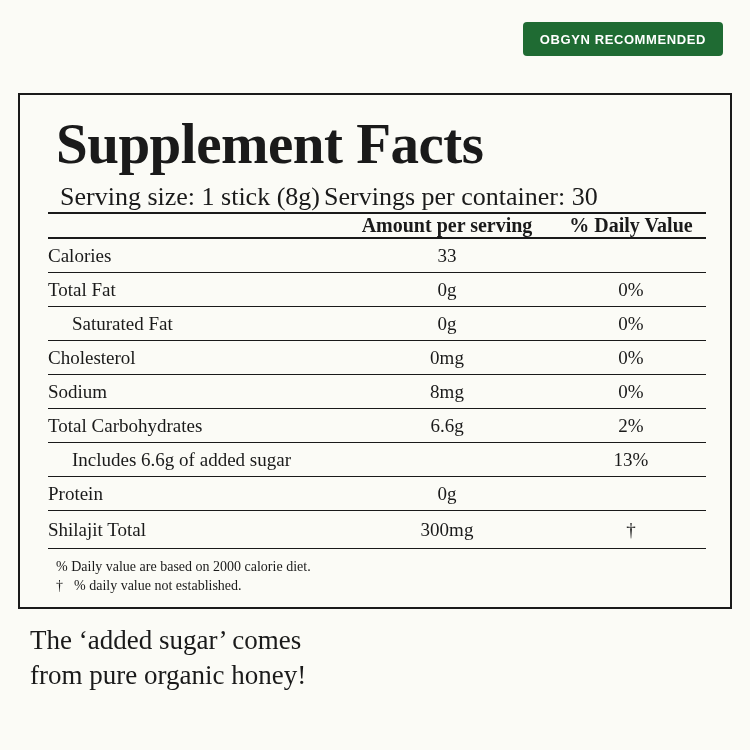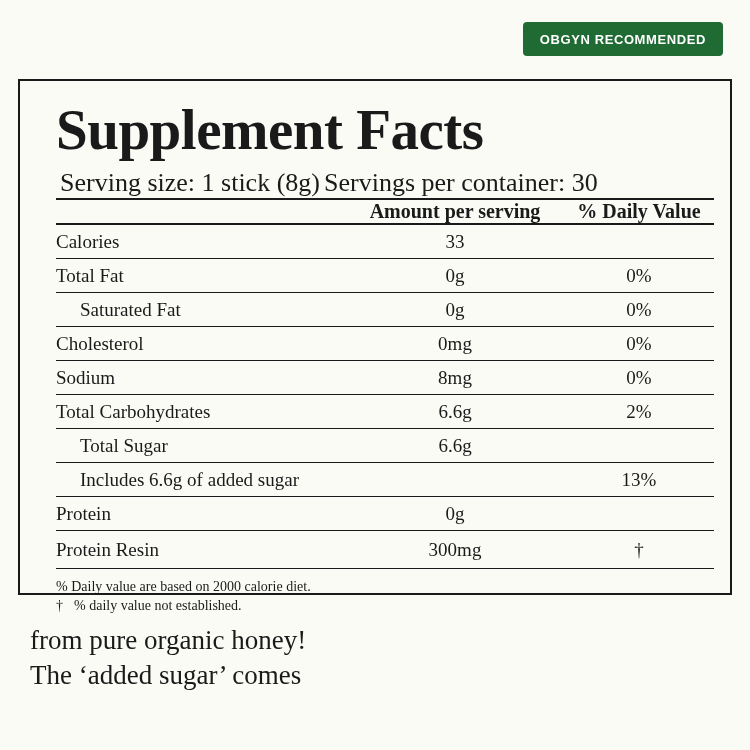--- a/index.html
+++ b/index.html
@@ -28,21 +28,21 @@
     letter-spacing: 0.6px;
     padding: 11px 17px 10px 17px;
     border-radius: 4px;
     line-height: 1;
     white-space: nowrap;
   }
 
   .panel {
     position: absolute;
     left: 18px;
-    top: 79px;
+    top: 93px;
     width: 714px;
     height: 516px;
     border: 2px solid #1a1a1a;
     background: #fbfbf6;
     box-sizing: border-box;
   }
 
   .panel-inner {
     padding: 14px 18px 0 18px;
   }
@@ -61,21 +61,21 @@
     align-items: baseline;
     font-size: 26px;
     margin: 10px 0 0 18px;
     text-align: center;
   }
   .serving-size { width: 268px; }
   .servings-per { }
 
   table.facts {
     width: 658px;
-    margin: 0 0 0 18px;
+    margin: 0 0 0 10px;
     border-collapse: collapse;
     font-size: 19px;
   }
   table.facts td, table.facts th {
     padding: 0;
     vertical-align: baseline;
   }
 
   .col-name { text-align: left; }
   .col-amt { text-align: center; width: 218px; }
@@ -172,50 +172,45 @@
         <td class="col-name">Sodium</td>
         <td class="col-amt">8mg</td>
         <td class="col-dv">0%</td>
       </tr>
       <tr class="item">
         <td class="col-name">Total Carbohydrates</td>
         <td class="col-amt">6.6g</td>
         <td class="col-dv">2%</td>
       </tr>
       <tr class="item">
-        <td class="col-name indent1">Total Sugar</td>
-        <td class="col-amt">6.6g</td>
-        <td class="col-dv"></td>
-      </tr>
-      <tr class="item">
         <td class="col-name indent1">Includes 6.6g of added sugar</td>
         <td class="col-amt"></td>
         <td class="col-dv">13%</td>
       </tr>
       <tr class="item">
         <td class="col-name">Protein</td>
         <td class="col-amt">0g</td>
         <td class="col-dv"></td>
       </tr>
       <tr class="item tall">
-        <td class="col-name">Protein Resin</td>
+        <td class="col-name">Shilajit Total</td>
         <td class="col-amt">300mg</td>
         <td class="col-dv">†</td>
       </tr>
     </tbody>
       </table>
 
     <div class="footnotes">
       <div class="footnote-row">
         <div>% Daily value are based on 2000 calorie diet.</div>
       </div>
       <div class="footnote-row">
         <div class="fn-dagger">†</div>
         <div>% daily value not established.</div>
       </div>
     </div>
   </div>
 </div>
 
 <div class="tagline">
+  <div>The ‘added sugar’ comes</div>
   <div>from pure organic honey!</div>
-  <div>The ‘added sugar’ comes</div>
 </div>
 
 </body></html>

